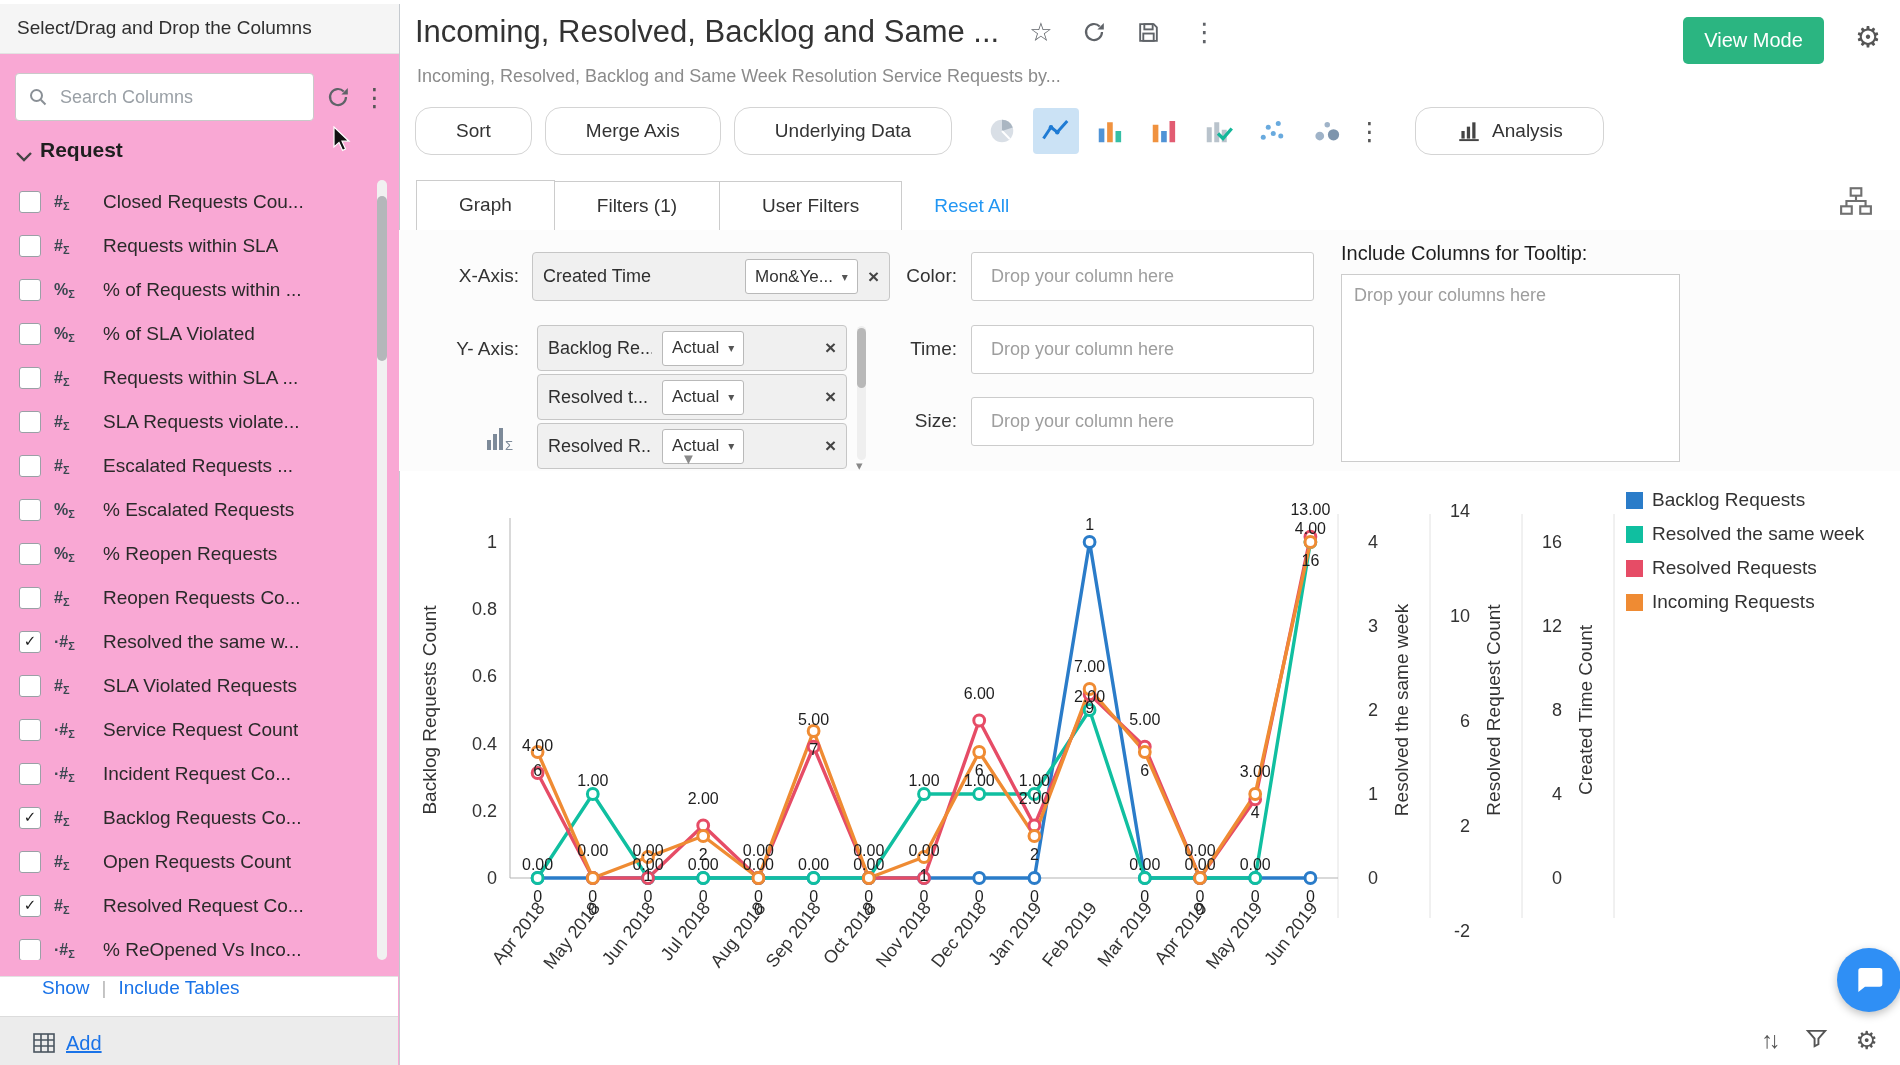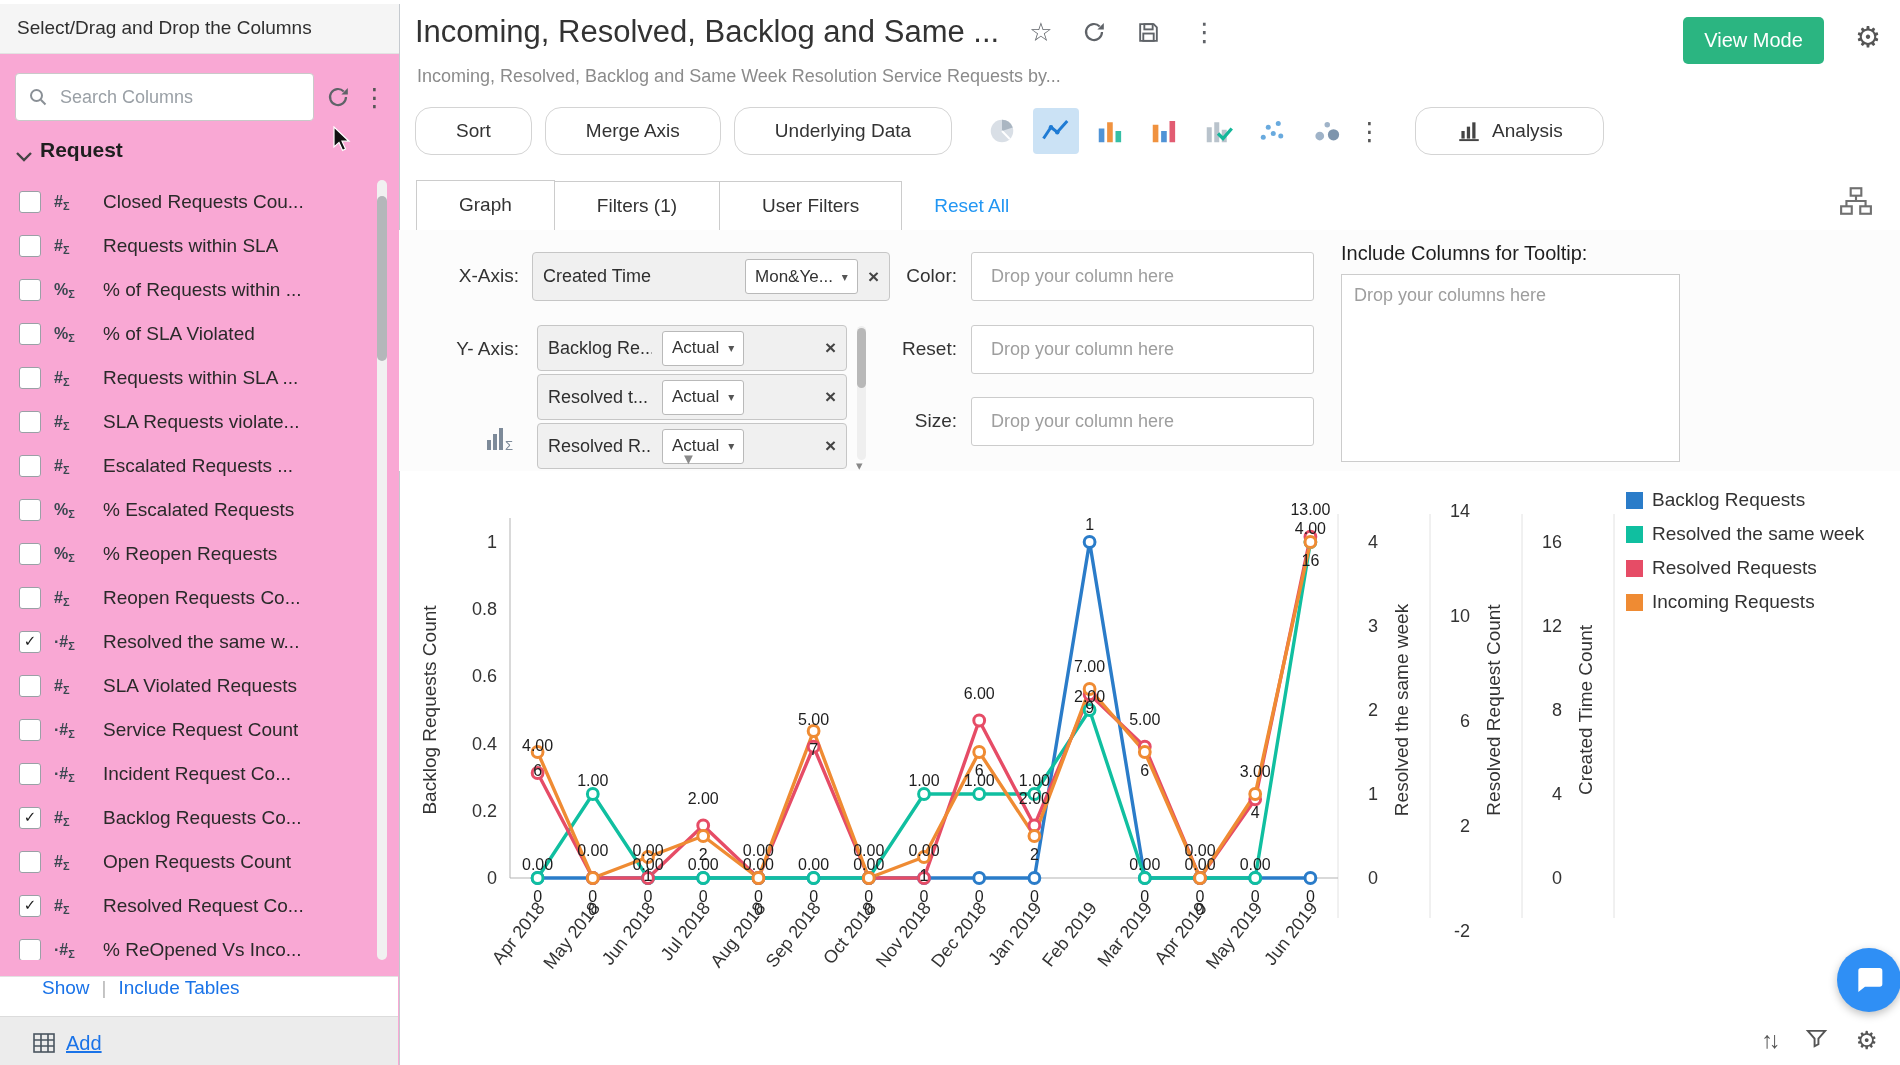--- a/index.html
+++ b/index.html
@@ -406,21 +406,21 @@
         </div>
       <div class="mini-scroll">
           <div class="mini-thumb"></div>
         </div>
       <span class="mini-arrow">▾</span>
 
       <div class="cfg-label cl">Color:</div>
       <div class="dropbox d1">
           <span>Drop your column here</span>
         </div>
-      <div class="cfg-label tl2">Reset:</div>
+      <div class="cfg-label tl2">Time:</div>
       <div class="dropbox d2">
           <span>Drop your column here</span>
         </div>
       <div class="cfg-label sl">Size:</div>
       <div class="dropbox d3">
           <span>Drop your column here</span>
         </div>
 
       <div class="tt-label">Include Columns for Tooltip:</div>
       <div class="tt-box"><span>Drop your columns here</span></div>

